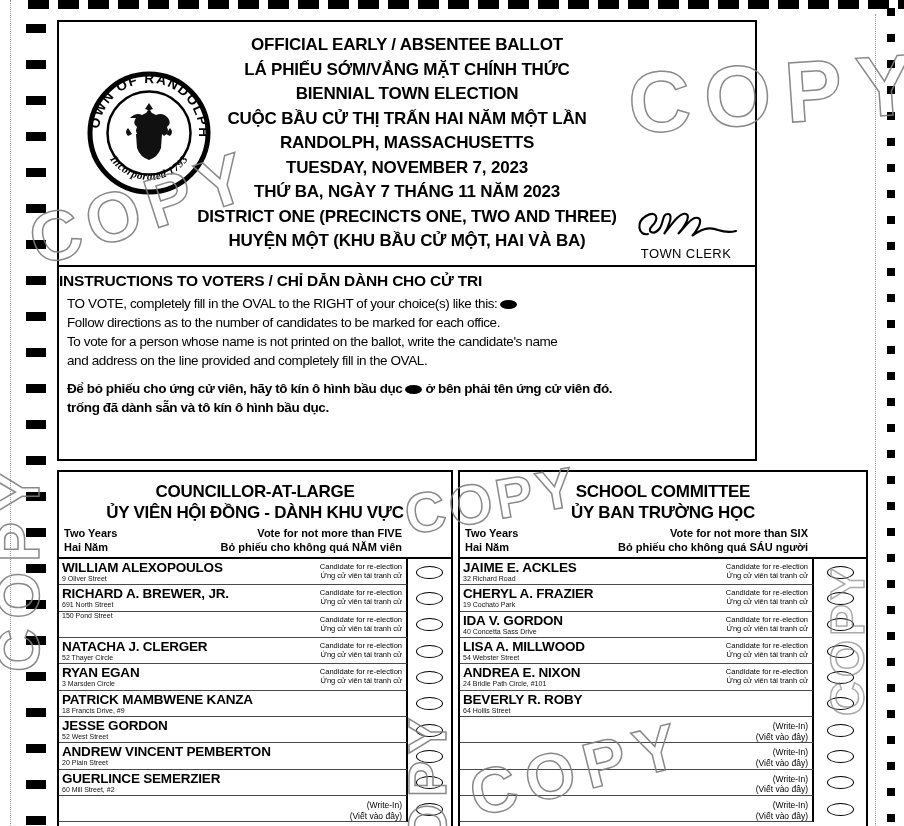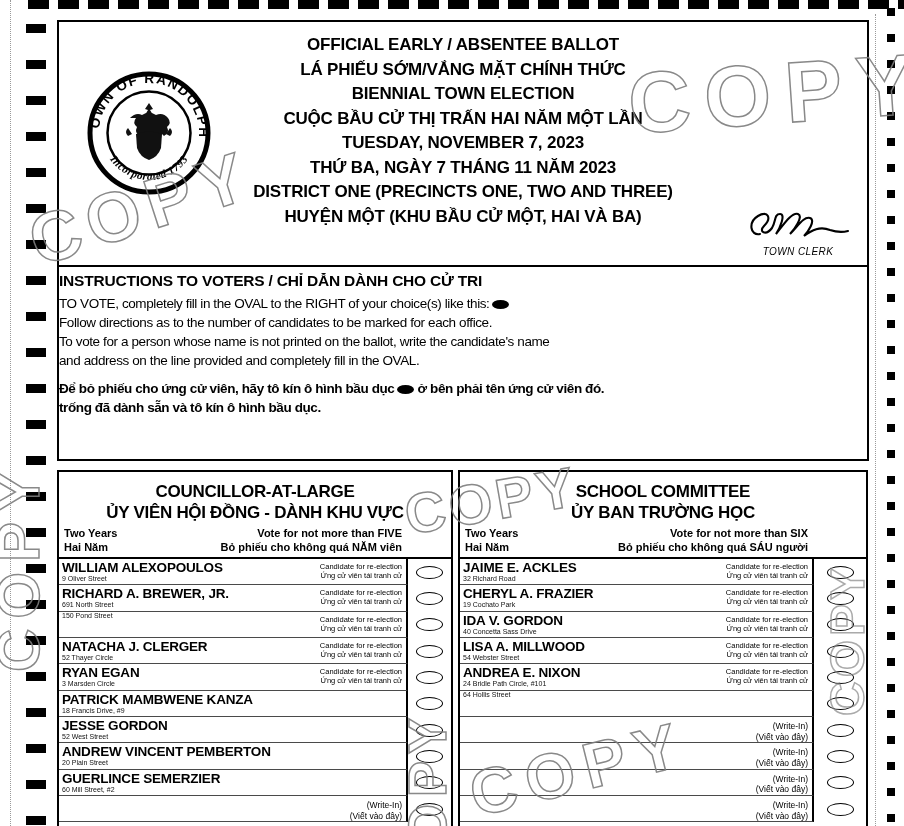--- a/index.html
+++ b/index.html
@@ -5,33 +5,33 @@
   * { margin:0; padding:0; box-sizing:border-box; }
   html,body { background:#fff; }
   #page {
     position:relative; width:904px; height:826px; background:#fff; overflow:hidden;
     font-family:"Liberation Sans", sans-serif; color:#000;
   }
   
   .mark { position:absolute; background:#000; }
   .guide { position:absolute; width:0; border-left:1px dotted #9a9a9a; }
   
-  #main-box { position:absolute; left:57px; top:20px; width:812px; height:441px; border:2.5px solid #000; }
+  #main-box { position:absolute; left:57px; top:20px; width:700px; height:441px; border:2.5px solid #000; }
   #header-titles { position:absolute; left:0; top:11px; width:100%; text-align:center;
     font-weight:bold; font-size:17px; line-height:24.5px; letter-spacing:-0.2px; }
   #divider-line { position:absolute; left:0; right:0; top:243px; border-top:2.5px solid #000; }
   
   #seal { position:absolute; left:27px; top:48px; }
   
   #clerk { position:absolute; right:14px; top:184px; width:110px; text-align:center; }
-  #clerk .label { font-size:10px; letter-spacing:0.4px; margin-top:-2px;font-style:italic; }
+  #clerk .label { font-size:13px; letter-spacing:0.4px; margin-top:-2px; }
   
   #instructions { position:absolute; left:0; top:250px; width:100%; text-align:left; }
   #instructions .heading { font-size:15.5px; font-weight:bold; letter-spacing:-0.2px; margin-bottom:4px; }
-  .instr-line { font-size:13.5px; line-height:19px; letter-spacing:-0.4px; }
+  .instr-line { font-size:13.5px; line-height:19px; letter-spacing:-0.4px;margin-left:8px; }
   .vi-block { margin-top:9px;font-weight:bold; }
   .fill-oval { display:inline-block; width:17px; height:9px; background:#000; border-radius:50%;
     vertical-align:middle; margin:0 3px; }
   
   .contest { position:absolute; top:470px; height:360px; border:2px solid #000; background:#fff; }
   .contest-left  { left:57px;  width:396px; }
   .contest-right { left:458px; width:410px; }
   .c-title { text-align:center; font-weight:bold; font-size:17px; line-height:21px; letter-spacing:-0.3px; }
   .c-title:first-child { margin-top:9px; }
   .terms-row { display:flex; justify-content:space-between; font-weight:bold; font-size:11px;
@@ -164,20 +164,21 @@
     </div>
   <div class="guide" style="left:10px; top:0; height:826px;"></div>
   <div class="guide" style="left:875px; top:14px; height:812px;"></div>
 
   <div id="main-box">
     <div id="header-titles">
         <div>OFFICIAL EARLY / ABSENTEE BALLOT</div>
         <div>LÁ PHIẾU SỚM/VẮNG MẶT CHÍNH THỨC</div>
         <div>BIENNIAL TOWN ELECTION</div>
         <div>CUỘC BẦU CỬ THỊ TRẤN HAI NĂM MỘT LẦN</div>
+        <div>RANDOLPH, MASSACHUSETTS</div>
         <div>TUESDAY, NOVEMBER 7, 2023</div>
         <div>THỨ BA, NGÀY 7 THÁNG 11 NĂM 2023</div>
         <div>DISTRICT ONE (PRECINCTS ONE, TWO AND THREE)</div>
         <div>HUYỆN MỘT (KHU BẦU CỬ MỘT, HAI VÀ BA)</div>
       </div>
 
     <svg id="seal" width="126" height="126" viewBox="0 0 126 126">
       <circle cx="63" cy="63" r="59" fill="none" stroke="#000" stroke-width="5"></circle>
       <circle cx="63" cy="63" r="41.5" fill="none" stroke="#000" stroke-width="2.5"></circle>
       <defs>
@@ -434,20 +435,21 @@
               <div>Candidate for re-election</div>
               <div>Ứng cử viên tái tranh cử</div>
             </div>
           </div>
           <div class="ovalcol">
             <div class="oval"></div>
           </div>
         </div>
         <div class="row">
           <div class="info">
+            <div class="cand-name">BEVERLY R. ROBY</div>
             <div class="cand-addr">64 Hollis Street</div>
           </div>
           <div class="ovalcol">
             <div class="oval"></div>
           </div>
         </div>
         <div class="row">
           <div class="info">
             <div class="writein">
               <div>(Write-In)</div>

